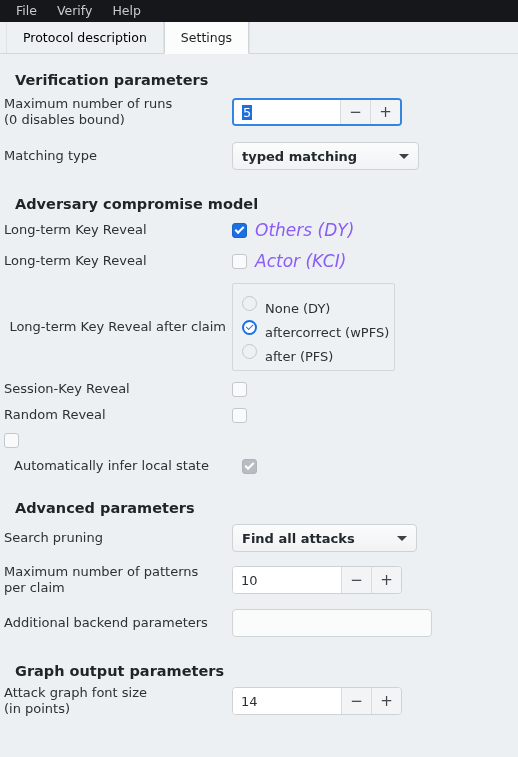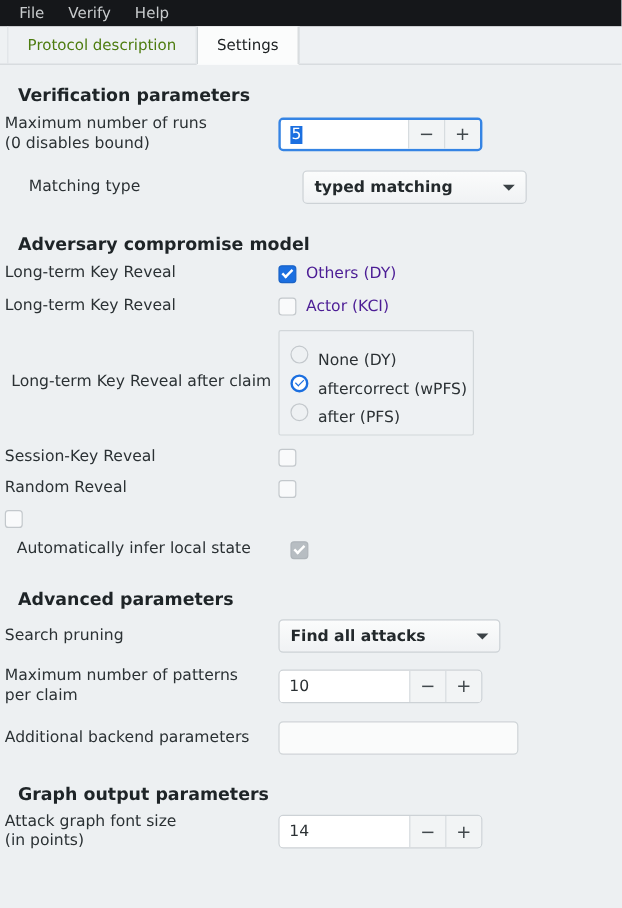--- a/index.html
+++ b/index.html
@@ -42,21 +42,21 @@
     align-items: stretch;
     border-bottom: 1px solid #d3d7da;
     box-sizing: border-box;
     padding-left: 6px;
   }
   .tab {
     display: flex;
     align-items: center;
     padding: 0 16px;
     font-size: 12.5px;
-    color: #4d7c0f;
+    color: #000000;
     border-left: 1px solid #dfe3e6;
     border-right: 1px solid #dfe3e6;
     box-sizing: border-box;
     cursor: default;
     white-space: nowrap;
   }
   .tab.active {
     background: #fbfcfc;
     color: #1b1f21;
     font-weight: normal;
@@ -221,22 +221,23 @@
   }
   .cbox.disabled-checked::after {
     content: "";
     width: 7px; height: 3px;
     border-left: 2px solid #fff;
     border-bottom: 2px solid #fff;
     transform: rotate(-45deg) translate(1px, -1px);
   }
   .cbox-label {
     margin-left: 8px;
-    font-size: 13px;
-    color: #4c1d95;
+    font-size: 17px;
+    color: #8b5cf6;
+    font-style: italic;
   }
 
   
   .radio-box {
     border: 1px solid #d2d7da;
     background: #eef1f3;
     border-radius: 2px;
     padding: 9px 10px 9px 9px;
     box-sizing: border-box;
     width: 163px;
@@ -305,21 +306,21 @@
       <div class="spin focused">
         <div class="spin-value">
             <span class="sel">5</span>
           </div>
         <div class="spin-btn">−</div>
         <div class="spin-btn">+</div>
       </div>
     </div>
   </div>
 
-  <div class="row" style="margin-top:14px;margin-left:20px;">
+  <div class="row" style="margin-top:14px;">
     <div class="row-label">Matching type</div>
     <div class="row-control">
       <div class="combo">
         <span>typed matching</span>
         <span class="caret"></span>
       </div>
     </div>
   </div>
 
   <div class="section-title" style="margin-top:26px;">Adversary compromise model</div>

